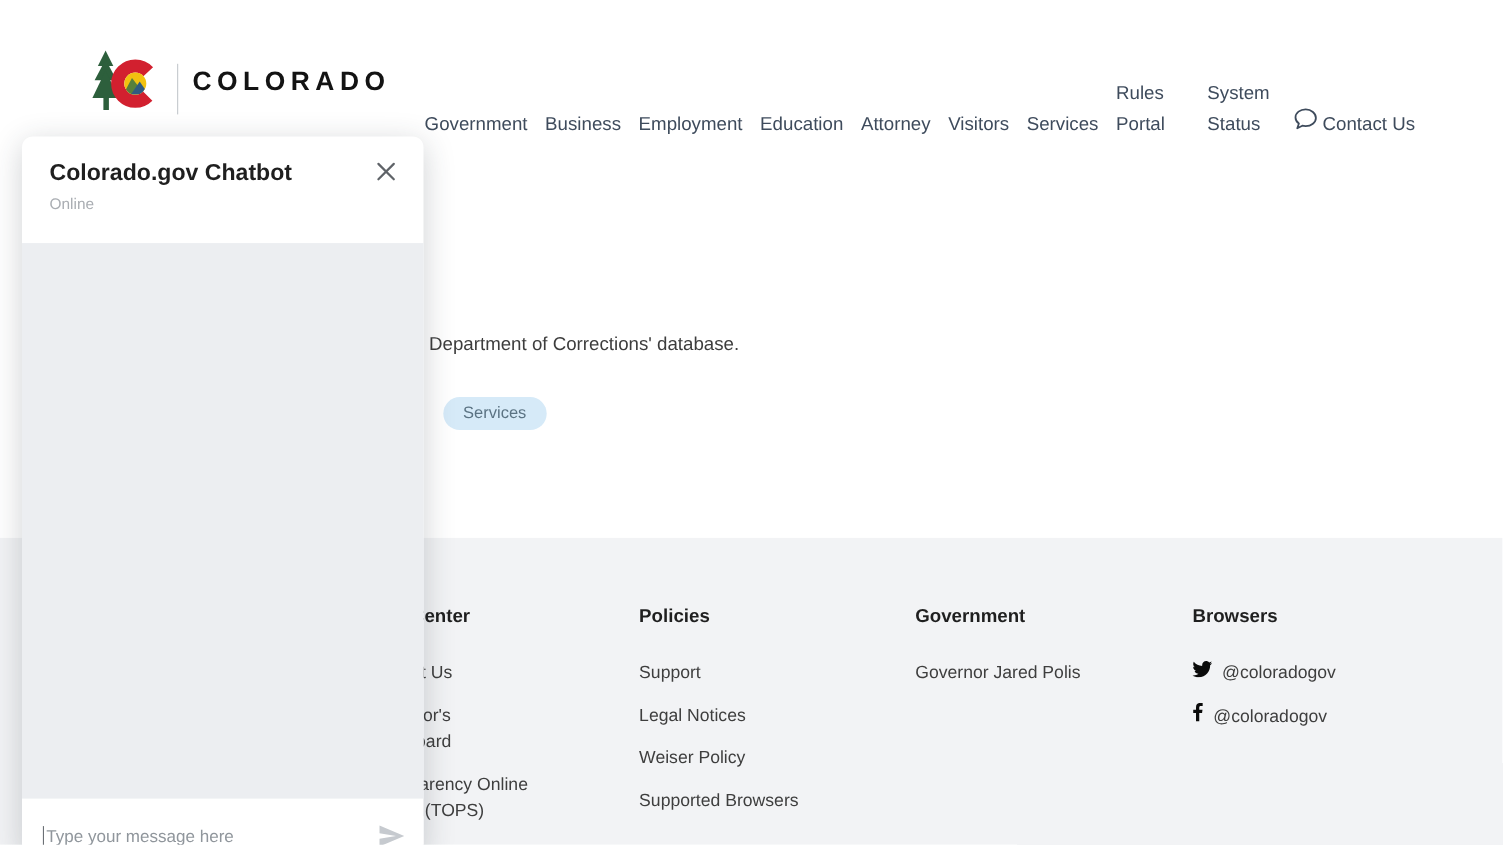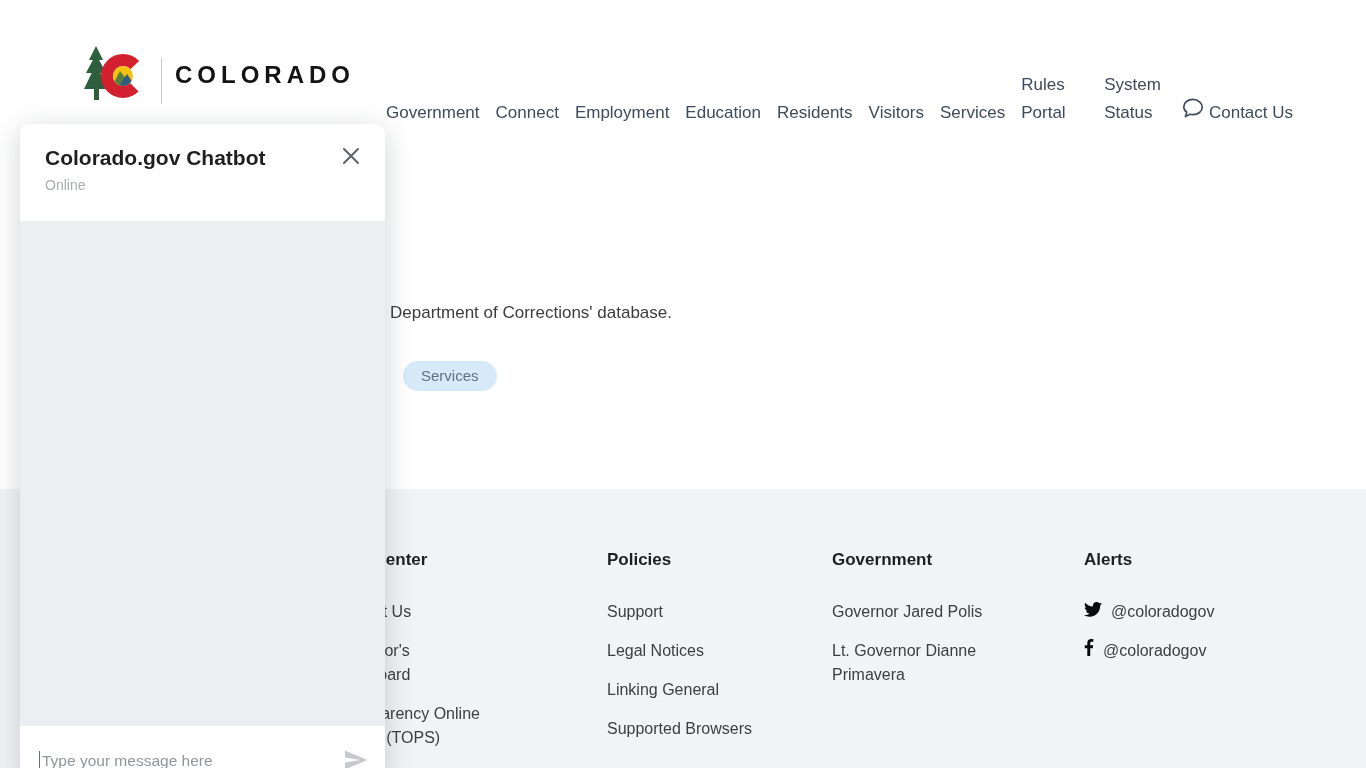--- a/index.html
+++ b/index.html
@@ -33,21 +33,21 @@
           font-size:15px; display:inline-block; }
 
   
   .footer { position:absolute; left:0; top:489px; width:1366px; height:279px; background:#f2f3f5; }
   .fcol { position:absolute; top:60px; }
   .fcol h3 { font-size:17px; font-weight:700; color:#1f1f1f; line-height:22px; margin:0 0 29px 0;
              font-family:"Liberation Sans", sans-serif; }
   .fitem { display:block; font-size:16px; line-height:24px; color:#3e3e3e; margin-bottom:15px; }
   .fc1 { left:82px;  top:255px; }
   .fc2 { left:332px; } .fc2 .fitem { width:152px; }
-  .fc3 { left:607px; }
+  .fc3 { left:581px; }
   .fc4 { left:832px; } .fc4 .fitem { width:160px; }
   .fc5 { left:1084px; }
   .social { display:flex; align-items:flex-end; gap:9px; }
   .social svg { flex:0 0 auto; }
 
   
   .chat { position:absolute; left:20px; top:88px; width:365px; height:655px;
           background:#ffffff; border-radius:10px; z-index:10;
           box-shadow:0 6px 28px rgba(40,50,60,.22);margin-top:36px; }
   .chat-title  { position:absolute; left:25px; top:22px; font-size:21px; font-weight:700; color:#1f1f1f; }
@@ -87,24 +87,24 @@
         <polygon points="36,41 44,29 52,41" fill="#2f5b80"></polygon>
       </g>
     </svg>
   </span>
   <span class="logo-sep"></span>
   <span class="wordmark">COLORADO</span>
 </a>
 
 <nav class="nav">
   <a>Government</a>
-  <a>Connect</a>
+  <a>Business</a>
   <a>Employment</a>
   <a>Education</a>
-  <a>Residents</a>
+  <a>Attorney</a>
   <a>Visitors</a>
   <a>Services</a>
   <a class="w54">Rules Portal</a>
   <a class="w62">System Status</a>
   <a class="nav-contact">
     <span class="bubble">
       <svg width="22" height="20" viewBox="0 0 24 22">
         <path d="M12 1.5c-5.6 0-10.2 3.6-10.2 8.1 0 2.4 1.3 4.6 3.4 6.1L3.6 20.5l5-2.6c1.1.3 2.2.4 3.4.4 5.6 0 10.2-3.6 10.2-8.1S17.6 1.5 12 1.5z" fill="none" stroke="#3e4b5c" stroke-width="1.8" stroke-linejoin="round"></path>
       </svg>
     </span>
@@ -126,32 +126,31 @@
     <a class="fitem">Contact Us</a>
     <a class="fitem">Governor's Dashboard</a>
     <a class="fitem">Transparency Online Project (TOPS)</a>
     <a class="fitem">Registered Services</a>
   </div>
 
   <div class="fcol fc3">
     <h3>Policies</h3>
     <a class="fitem">Support</a>
     <a class="fitem">Legal Notices</a>
-    <a class="fitem">Linking General</a>
+    <a class="fitem">Weiser Policy</a>
     <a class="fitem">Supported Browsers</a>
   </div>
 
   <div class="fcol fc4">
     <h3>Government</h3>
     <a class="fitem">Governor Jared Polis</a>
-    <a class="fitem">Lt. Governor Dianne Primavera</a>
   </div>
 
   <div class="fcol fc5">
-    <h3>Alerts</h3>
+    <h3>Browsers</h3>
     <a class="fitem social">
       <span>
         <svg width="18" height="15" viewBox="0 0 24 20">
           <path d="M24 2.4c-.9.4-1.8.7-2.8.8 1-.6 1.8-1.6 2.2-2.7-1 .6-2 1-3.1 1.2C19.4.7 18.1 0 16.7 0c-2.7 0-4.9 2.2-4.9 4.9 0 .4 0 .8.1 1.1C7.7 5.8 4.1 3.8 1.7.9 1.2 1.7 1 2.5 1 3.4c0 1.7.9 3.2 2.2 4.1-.8 0-1.6-.2-2.2-.6v.1c0 2.4 1.7 4.4 3.9 4.8-.4.1-.8.2-1.3.2-.3 0-.6 0-.9-.1.6 2 2.4 3.4 4.6 3.4-1.7 1.3-3.8 2.1-6.1 2.1H0c2.2 1.4 4.8 2.2 7.5 2.2 9 0 14-7.5 14-14v-.6c1-.7 1.8-1.6 2.5-2.6z" fill="#0b0b0b"></path>
         </svg>
       </span>
       <span>@coloradogov</span>
     </a>
     <a class="fitem social">
       <span>

